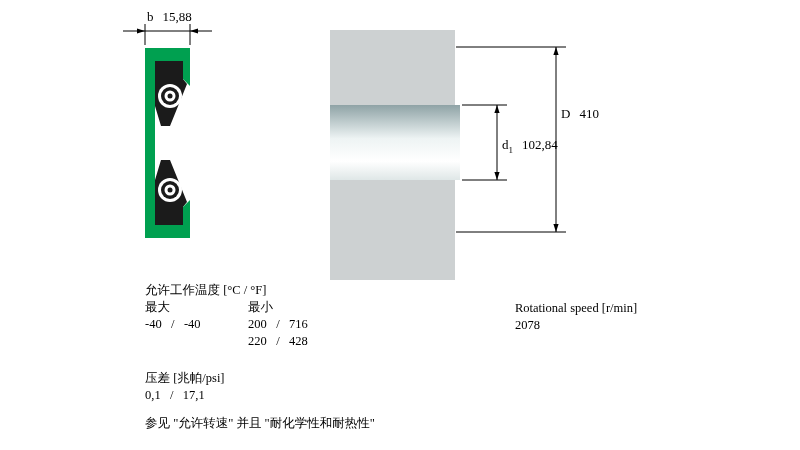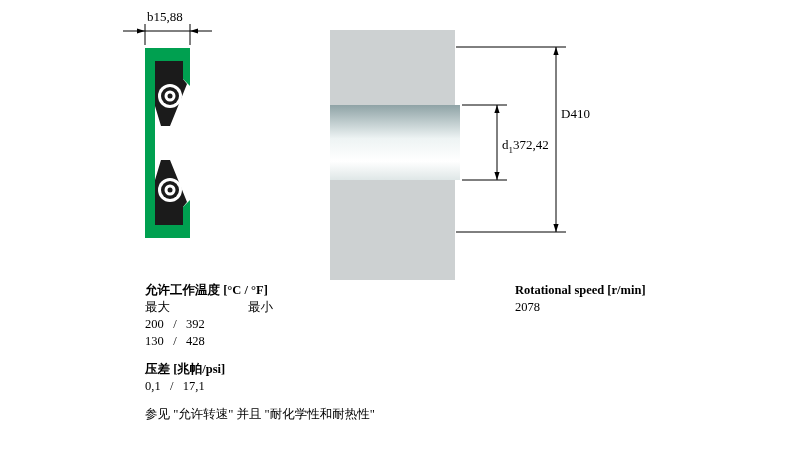--- a/index.html
+++ b/index.html
@@ -9,23 +9,23 @@
     font-family:"Liberation Serif","DejaVu Serif",serif;
   }
   svg.drawing{position:absolute;left:0;top:0}
   .fill-green{fill:var(--seal-green,#00a050)}
   .fill-dark{fill:var(--seal-dark,#1b1b1b)}
   .fill-gray{fill:var(--housing-gray,#cdd1d2)}
   .dline line{stroke:var(--line,#000);stroke-width:1;fill:none}
   .arrow{fill:var(--line,#000);stroke:none}
   .dim-label{position:absolute;font-size:13px;white-space:nowrap;color:var(--text,#000)}
   .dim-label sub{font-size:9px}
-  .dim-label .val{margin-left:0}
+  .dim-label .val{margin-left:9px}
   .block{position:absolute;font-size:12.5px;line-height:17px;color:var(--text,#000)}
-  .block .title{font-weight:bold}
+  .block .title{font-weight:normal}
   .pre{white-space:pre}
   .temp-grid{display:grid;grid-template-columns:103px auto}
 </style>
 </head>
 <body>
 
 <svg class="drawing" width="800" height="450" viewBox="0 0 800 450">
   <defs>
     <linearGradient id="shaftGrad" x1="0" y1="0" x2="0" y2="1">
       <stop offset="0" stop-color="#8fa3a6"></stop>
@@ -89,34 +89,35 @@
 
 <div class="dim-label" style="left:147px;top:9px">
   <span class="sym">b</span><span class="val">15,88</span>
 </div>
 
 <div class="dim-label" style="left:561px;top:106px">
   <span class="sym">D</span><span class="val">410</span>
 </div>
 
 <div class="dim-label" style="left:502px;top:137px">
-  <span class="sym">d</span><sub>1</sub><span class="val">372,42</span>
+  <span class="sym">d</span><sub>1</sub><span class="val">102,84</span>
 </div>
 
 <div class="block" style="left:145px;top:282px;width:360px">
   <div class="title">允许工作温度 [°C / °F]</div>
   <div class="temp-grid">
     <div>最大</div>
     <div>最小</div>
+    <div class="pre">-40   /   -40</div>
     <div>
-      <div class="pre">200   /   392</div>
-      <div class="pre">130   /   428</div>
+      <div class="pre">200   /   716</div>
+      <div class="pre">220   /   428</div>
     </div>
   </div>
-  <div class="title" style="margin-top:11px">压差 [兆帕/psi]</div>
+  <div class="title" style="margin-top:20px">压差 [兆帕/psi]</div>
   <div class="pre">0,1   /   17,1</div>
   <div style="margin-top:11px">参见 "允许转速" 并且 "耐化学性和耐热性"</div>
 </div>
 
-<div class="block" style="left:515px;top:282px;width:270px">
+<div class="block" style="left:515px;top:300px;width:270px">
   <div class="title">Rotational speed [r/min]</div>
   <div>2078</div>
 </div>
 
 </body></html>

